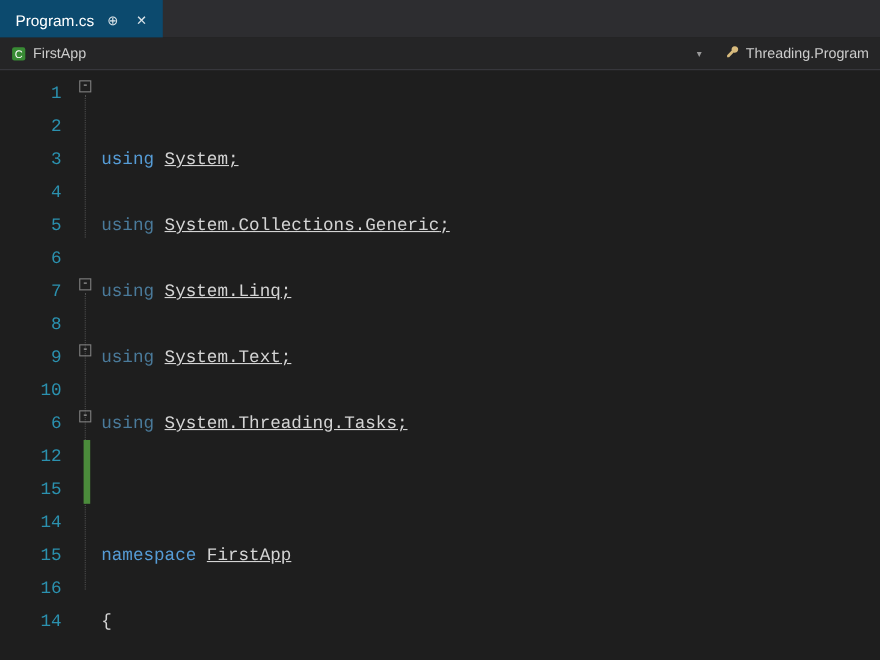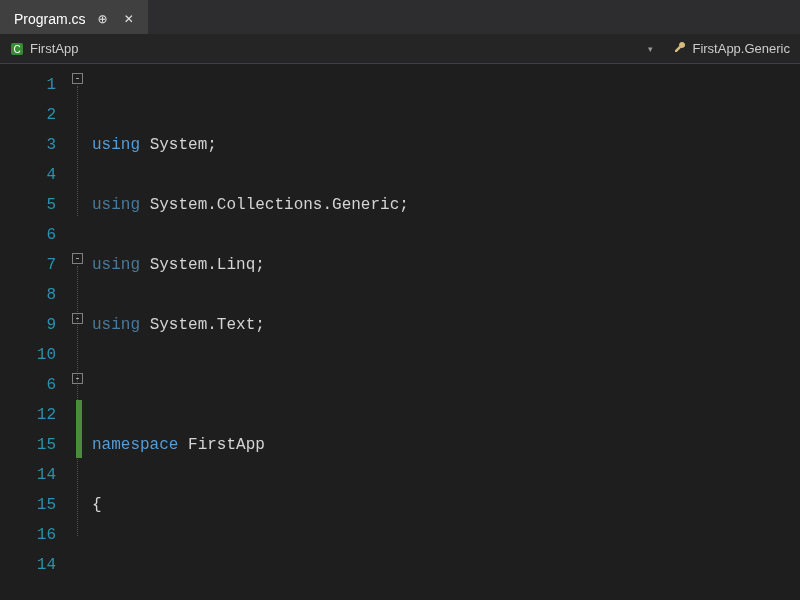--- a/index.html
+++ b/index.html
@@ -11,21 +11,21 @@
       height: 600px;
       overflow: hidden;
     }
     .tab-bar {
       background: #2d2d30;
       height: 34px;
       display: flex;
       align-items: stretch;
     }
     .tab {
-      background: #404040;
+      background: #0c4a6e;
       color: #fff;
       display: flex;
       align-items: center;
       padding: 4px 10px 0 14px;
       font-size: 14px;
       font-family: 'Segoe UI', Tahoma, sans-serif;
       gap: 8px;
     }
     .tab-pin, .tab-close {
       font-size: 12px;
@@ -102,21 +102,21 @@
     }
     .code {
       flex: 1;
       font-size: 16px;
       line-height: 30px;
       padding-top: 6px;
       white-space: pre;
     }
     .kw { color: #569cd6; }
     .kw-dim { color: #4a7a9a; }
-    .plain { color: #d4d4d4; }
+    .plain { color: #d4d4d4; text-decoration: underline; }
     .brace { color: #d4d4d4; }
     .bookmark {
       position: absolute;
       left: -16px;
       width: 6px;
       background: #4b8b3b;
     }
     .code-area { position: relative; }
   </style>
 </head>
@@ -140,21 +140,21 @@
     </span>
     <span>FirstApp</span>
   </div>
   <span class="nav-dropdown-arrow">▾</span>
   <div class="nav-right">
     <span>
       <svg width="14" height="14" viewBox="0 0 14 14">
           <path d="M10 2a3 3 0 0 0-2.8 4L3 10.2V12h1.8L9 7.8A3 3 0 1 0 10 2z" fill="#d7ba7d"></path>
         </svg>
     </span>
-    <span>FirstApp.Generic</span>
+    <span>Threading.Program</span>
   </div>
 </div>
 
 <div class="editor">
   <div class="gutter">
     <div>1</div>
     <div>2</div>
     <div>3</div>
     <div>4</div>
     <div>5</div>
@@ -180,20 +180,21 @@
     <div class="fold-box" style="top:249px">-</div>
     <div class="fold-box" style="top:309px">-</div>
   </div>
 
   <div class="code code-area">
     <div class="bookmark" style="top:336px; height:58px"></div>
 <div><span class="kw">using</span> <span class="plain">System</span><span class="plain">;</span></div>
 <div><span class="kw-dim">using</span> <span class="plain">System.Collections.Generic</span><span class="plain">;</span></div>
 <div><span class="kw-dim">using</span> <span class="plain">System.Linq</span><span class="plain">;</span></div>
 <div><span class="kw-dim">using</span> <span class="plain">System.Text</span><span class="plain">;</span></div>
+<div><span class="kw-dim">using</span> <span class="plain">System.Threading.Tasks</span><span class="plain">;</span></div>
 <div> </div>
 <div><span class="kw">namespace</span> <span class="plain">FirstApp</span></div>
 <div><span class="brace">{</span></div>
 
 
 
 
 
 
 

